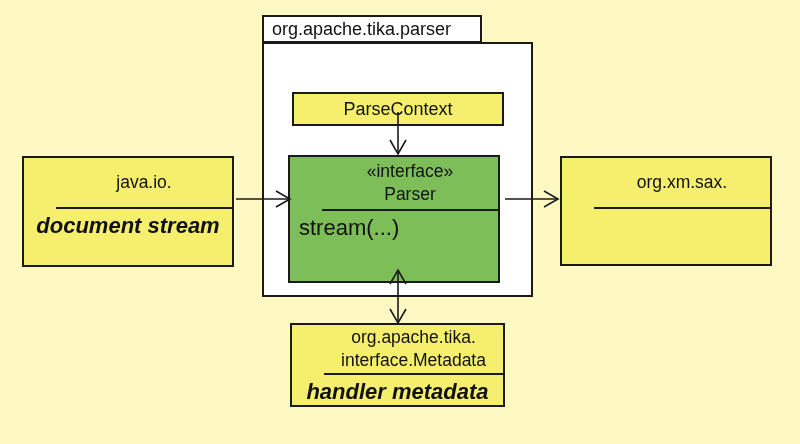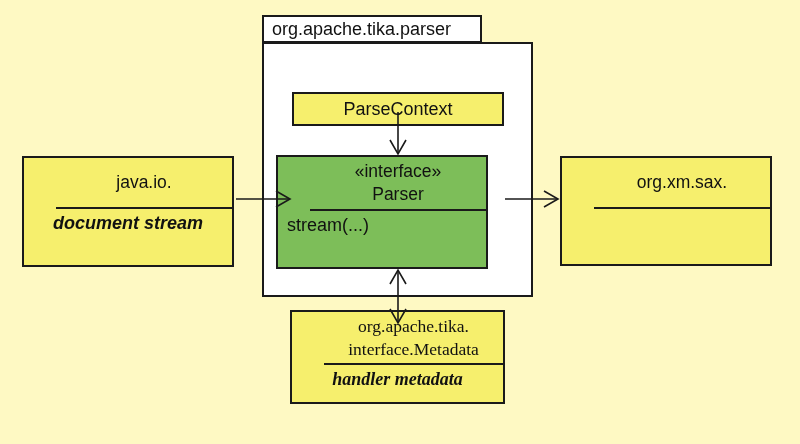--- a/index.html
+++ b/index.html
@@ -48,21 +48,21 @@
     justify-content: center;
     font-size: 17.5px;
     line-height: 23px;
     color: #111;
     text-align: center;
     margin-left: 32px;
   }
   .compartment-bottom {
     flex: 1;
     box-sizing: border-box;
-    font-size: 18px;
+    font-size: 22px;
     color: #111;
   }
   .note-text {
     font-style: italic;
     font-weight: 600;
     text-align: center;
     padding-top: 4px;
   }
   .method-text {
     text-align: left;
@@ -93,21 +93,21 @@
 
   <div class="box package-tab" style="left:262px; top:15px; width:220px; height:28px;">
     <span>org.apache.tika.parser</span>
   </div>
   <div class="box package-body" style="left:262px; top:42px; width:271px; height:255px;"></div>
 
   <div class="box yellow single-compartment" style="left:292px; top:72px; width:212px; height:34px;margin-top:20px;">
     <span>ParseContext</span>
   </div>
 
-  <div class="box green node" style="left:276px; top:155px; width:212px; height:114px;">
+  <div class="box green node" style="left:288px; top:155px; width:212px; height:128px;">
     <div class="compartment-top" style="height:54px; border-bottom-color:#1a1a1a;">
       <span>«interface»</span>
       <span>Parser</span>
     </div>
     <div class="compartment-bottom method-text">
       <span>stream(...)</span>
     </div>
   </div>
 
   <div class="box yellow node" style="left:22px; top:156px; width:212px; height:111px;">
@@ -118,21 +118,21 @@
       <span>document stream</span>
     </div>
   </div>
 
   <div class="box yellow node" style="left:560px; top:156px; width:212px; height:110px;">
     <div class="compartment-top" style="height:51px;">
       <span>org.xm.sax.</span>
     </div>
   </div>
 
-  <div class="box yellow node" style="left:290px; top:310px; width:215px; height:94px;font-family:Liberation Serif, serif;">
+  <div class="box yellow node" style="left:290px; top:323px; width:215px; height:84px;">
     <div class="compartment-top" style="height:53px;">
       <span>org.apache.tika.</span>
       <span>interface.Metadata</span>
     </div>
     <div class="compartment-bottom note-text">
       <span>handler metadata</span>
     </div>
   </div>
 
   <svg class="arrow-layer" viewBox="0 0 800 444">

